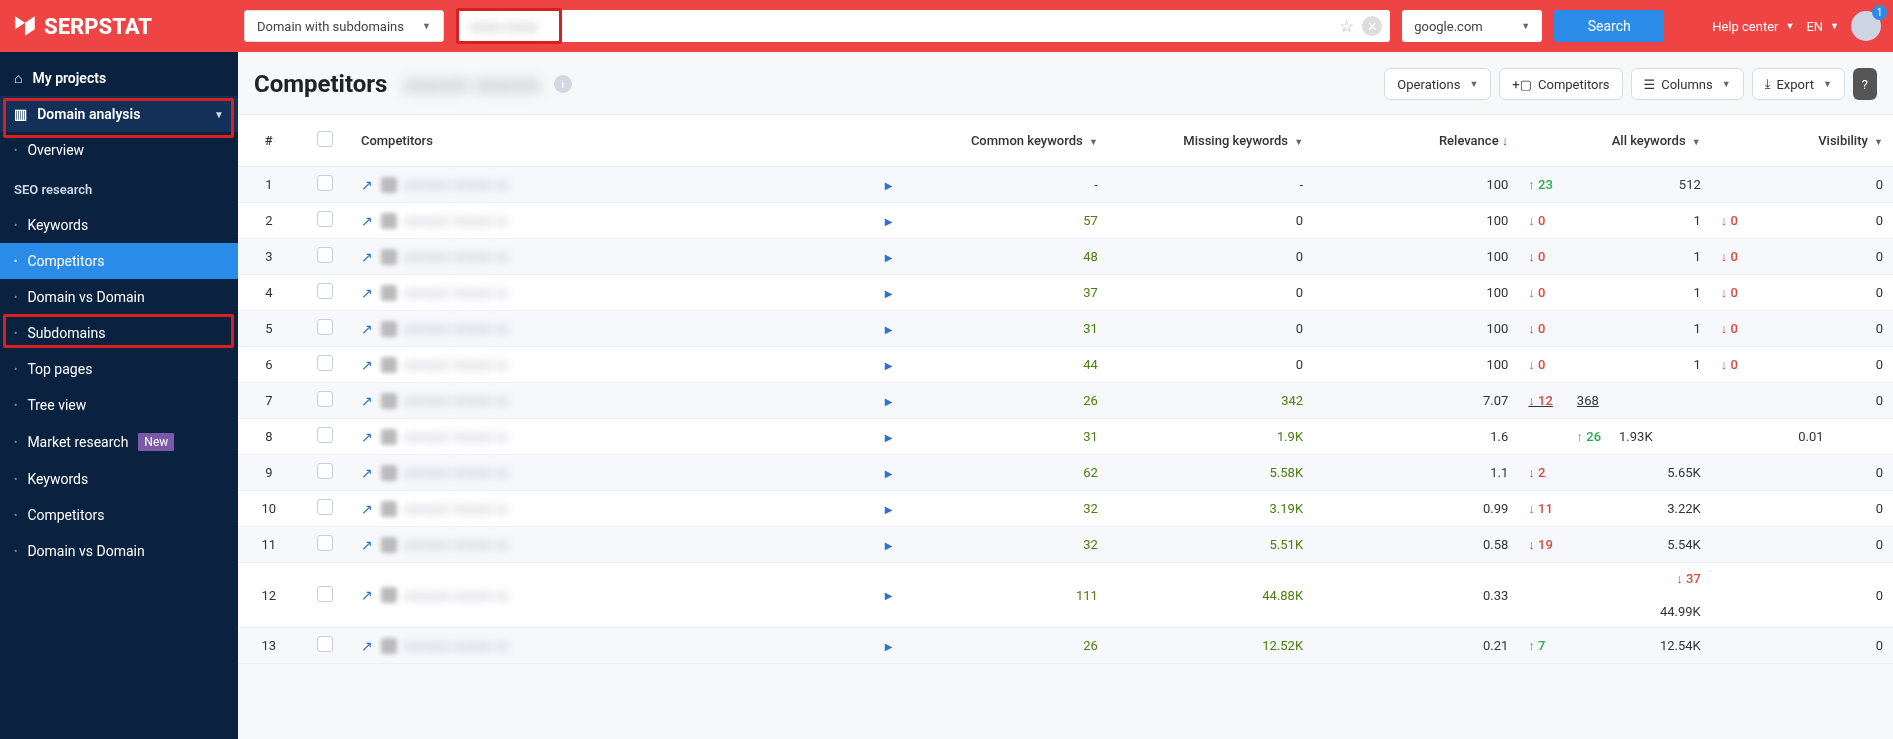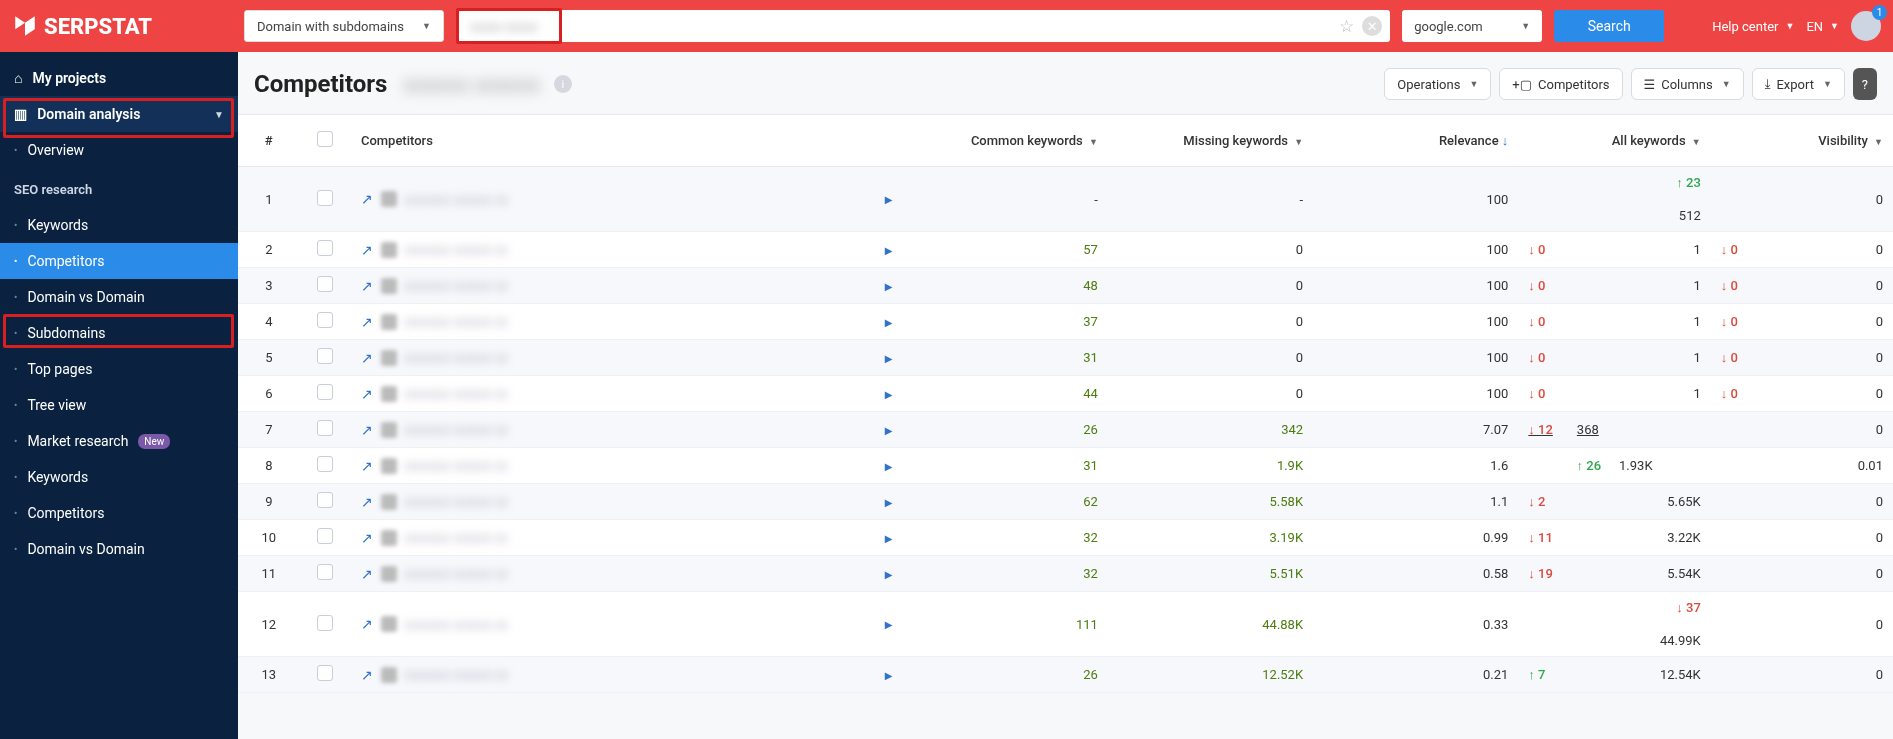--- a/index.html
+++ b/index.html
@@ -20,21 +20,21 @@
   .avatar { width:30px; height:30px; border-radius:50%; background:#cdd5e2; position:relative; }
   .avatar::after { content:"1"; position:absolute; top:-6px; right:-6px; background:#2a8ce8; color:#fff; font-size:10px; width:15px; height:15px; border-radius:50%; display:flex; align-items:center; justify-content:center; }
 
   .layout { display:flex; }
   .sidebar { width: 238px; background:#0a2240; color:#fff; height: 687px; padding-top:8px; position:relative; }
   .side-item { display:flex; align-items:center; gap:10px; padding:10px 14px; font-size:14px; cursor:pointer; }
   .side-item.head { font-weight:600; }
   .side-item.section { font-weight:600; font-size:13px; color:#cfd8e6; padding-top:14px; }
   .side-item.active { background:#2a8ce8; }
   .side-item .bullet { color:#6b86a8; font-size:10px; }
-  .badge-new { background:#7a5aa8; color:#fff; font-size:10px; padding:2px 6px; border-radius:7px; }
+  .badge-new { background:#7a5aa8; color:#fff; font-size:12px; padding:2px 6px; border-radius:1px; }
   .arrow-down { margin-left:auto; font-size:10px; color:#cfd8e6; }
   .red-box-sidebar-domain { left:3px; top:46px; width:231px; height:40px; }
   .red-box-sidebar-comp { left:3px; top:262px; width:231px; height:34px; }
 
   .main { flex:1; background:#f7f8fa; }
   .toolbar { display:flex; align-items:center; padding:16px 16px 14px; gap:10px; }
   .page-title { font-size:24px; font-weight:700; color:#222; }
   .blurred-title { color:transparent; text-shadow:0 0 10px #999; font-size:22px; filter:blur(4px); margin-left:6px; }
   .info-icon { width:18px; height:18px; border-radius:50%; background:#d5d8de; color:#fff; display:inline-flex; align-items:center; justify-content:center; font-size:11px; margin-left:4px; }
   .toolbar-right { margin-left:auto; display:flex; gap:8px; }
@@ -222,21 +222,21 @@
         <span class="link-icon">↗</span>
         <span class="favicon"></span>
         <span class="blurred-domain">xxxxxxx xxxxxx xx</span>
       </div>
       <span class="expand-icon">▶</span>
     </td>
     <td>-</td>
     <td>-</td>
     <td>100</td>
     <td>
-              <div style="display:flex;gap:18px;flex-direction:column;">
+              <div style="display:flex;justify-content:space-between;gap:18px;">
                 <span><span class="delta up">↑ 23</span></span>
                 <span>512</span>
               </div>
             </td>
     <td>
               <div style="display:flex;justify-content:space-between;gap:18px;">
                 <span></span>
                 <span>0</span>
               </div>
             </td>
@@ -417,21 +417,21 @@
     <td><span class="num-link">31</span></td>
     <td><span class="num-link">1.9K</span></td>
     <td>1.6</td>
     <td>
               <div style="display:flex;justify-content:center;gap:18px;">
                 <span><span class="delta up">↑ 26</span></span>
                 <span>1.93K</span>
               </div>
             </td>
     <td>
-              <div style="display:flex;justify-content:flex-end;gap:18px;">
+              <div style="display:flex;justify-content:center;gap:18px;">
                 <span></span>
                 <span>0.01</span>
               </div>
             </td>
   </tr>
           <tr>
     <td class="center">9</td>
     <td class="center"><span class="check"></span></td>
     <td class="left">
       <div class="comp-cell">

